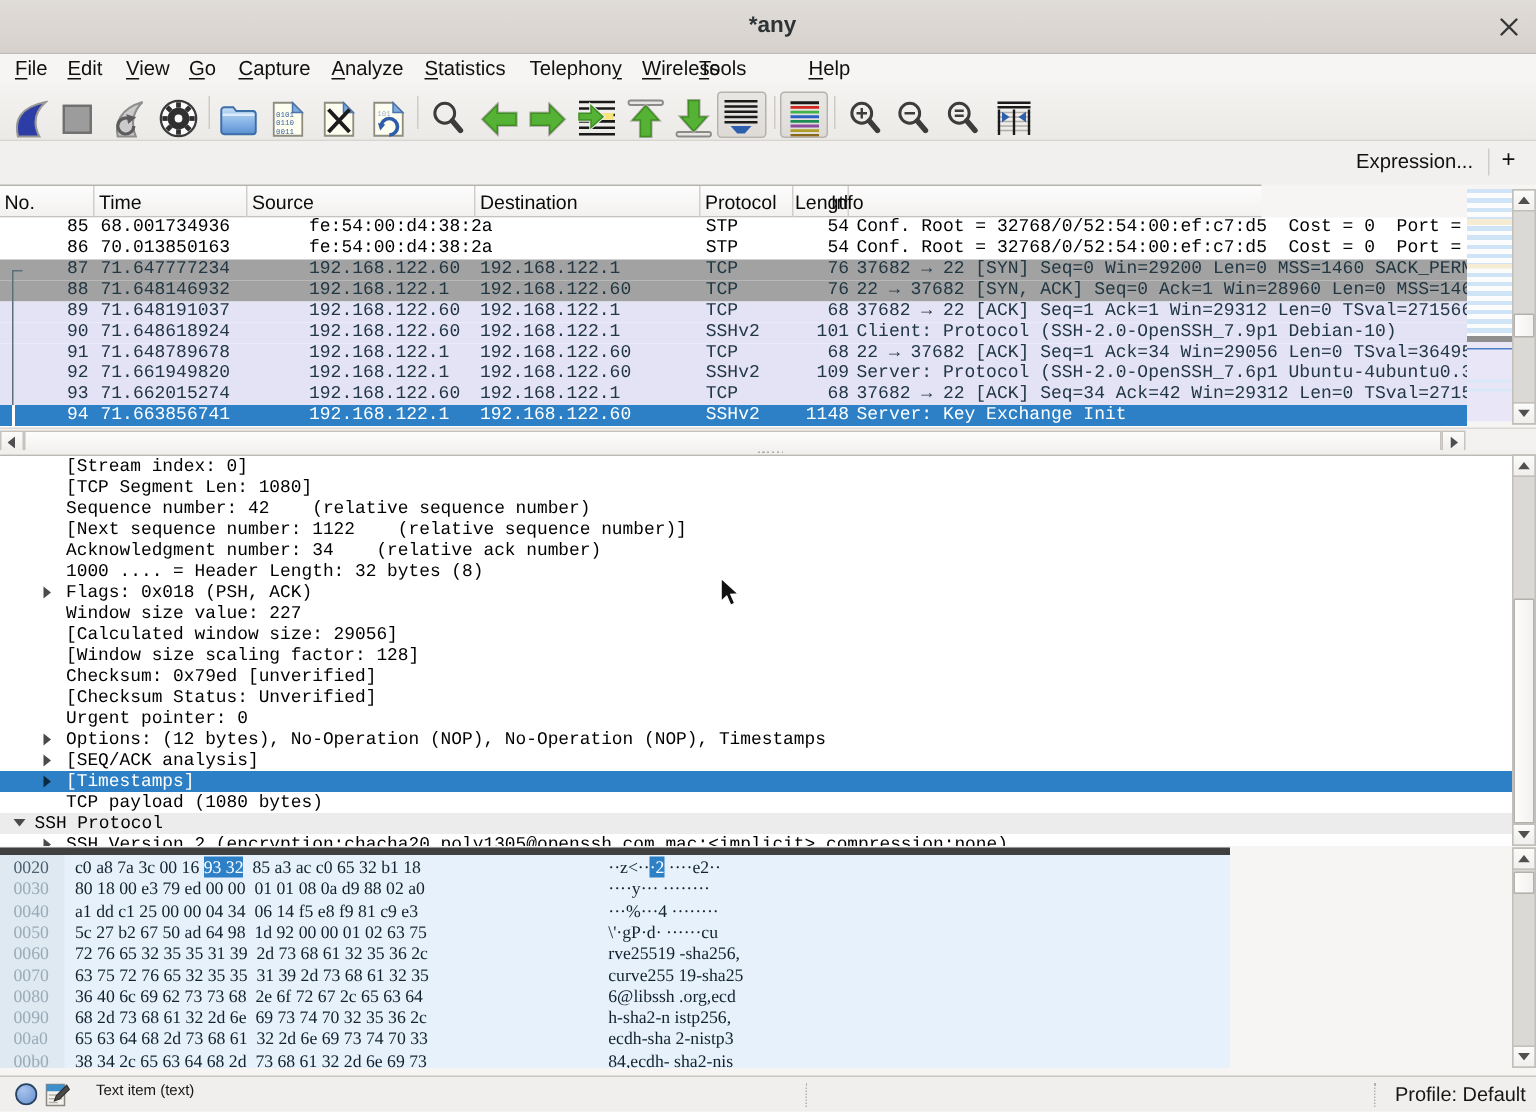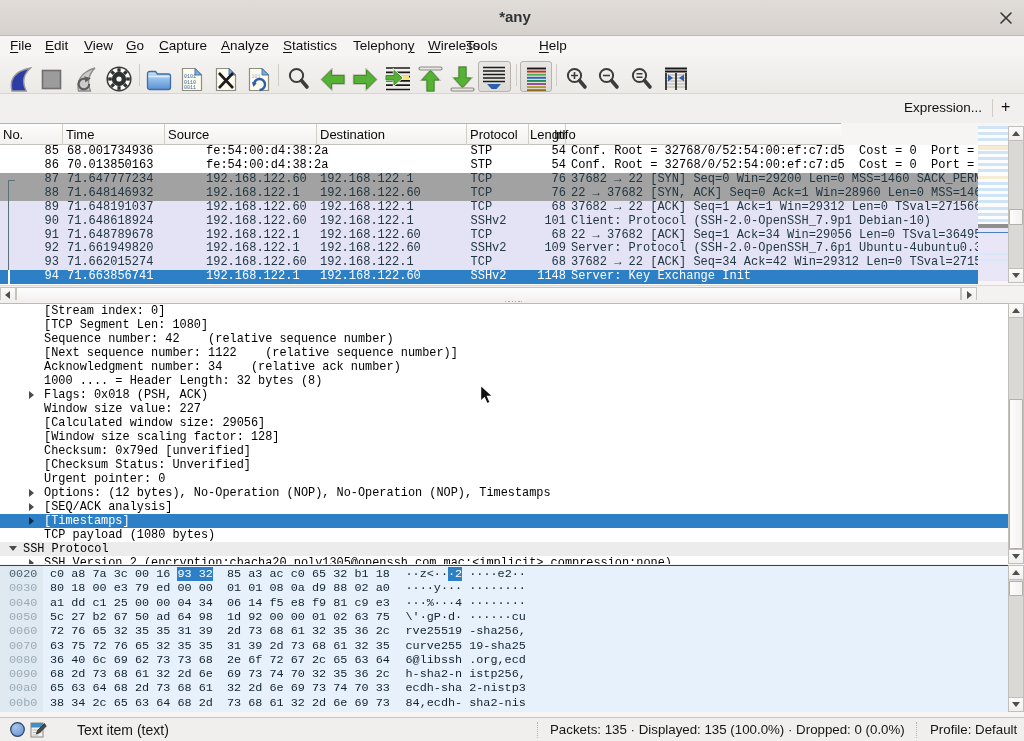--- a/index.html
+++ b/index.html
@@ -81,22 +81,22 @@
 .drow { position:absolute; left:0; width:1008px; height:14px; }
 .drow b { position:absolute; font-weight:normal; }
 .tri { position:absolute; width:0; height:0; }
 .tri-r { border-left:5px solid #4a4a4a; border-top:4px solid transparent; border-bottom:4px solid transparent; }
 .tri-d { border-top:5px solid #4a4a4a; border-left:4px solid transparent; border-right:4px solid transparent; }
 
 
 #dvsb { left:1008px; top:303px; width:16px; height:261px; }
 
 
-#hex { left:0; top:565px; width:1008px; height:147px; background:#e7f1fb; border-top:1px solid #404040; overflow:hidden;
-  font-size:11.8px; line-height:14.3px; white-space:pre; font-family:Liberation Mono, monospace; }
+#hex { left:0; top:565px; width:820px; height:147px; background:#e7f1fb; border-top:5px solid #404040; overflow:hidden;
+  font-size:11.8px; line-height:14.3px; white-space:pre; font-family:Liberation Serif, serif; }
 #hexoff { position:absolute; left:0; top:0; width:43px; height:147px; background:#dee9f2; }
 .hrow { position:absolute; left:0; width:1008px; height:14.3px; }
 .hrow span { position:absolute; }
 .h-off { left:9px; color:#9aaab6; }
 .h-hex { left:50px; color:#10232e; }
 .h-asc { left:405.5px; color:#10232e; }
 
 
 #hvsb { left:1008px; top:565px; width:16px; height:147px; }
 
@@ -364,18 +364,17 @@
     </radialGradient>
       </defs>
     <circle cx="7.5" cy="7.5" r="6.8" fill="url(#sg)" stroke="#27425f" stroke-width="1.2"></circle>
   </svg>
   <svg style="position:absolute;left:30px;top:3px" width="17" height="17" viewBox="0 0 17 17">
     <rect x="1" y="2" width="12" height="14" fill="#f3f2ee" stroke="#8a8880" stroke-width="1"></rect>
     <rect x="1" y="2" width="12" height="4.5" fill="#3d8ec9"></rect>
     <path d="M2.5 9 h9 M2.5 11.5 h9 M2.5 14 h6" stroke="#b5b2a8" stroke-width="0.9"></path>
     <path d="M14.5 2.5 L7.5 9.5 l-1.2 3.4 l3.4 -1.2 L16.2 5.2 z" fill="#4a4a48" stroke="#2e2e2c" stroke-width="0.8"></path>
   </svg>
-  <span style="left:77px;font-size:14px">Text item (text)</span>
+  <span style="left:64px;font-size:10px">Text item (text)</span>
   <div class="ssep" style="left:537px"></div>
-  <span style="left:550px">Packets: 135 · Displayed: 135 (100.0%) · Dropped: 0 (0.0%)</span>
   <div class="ssep" style="left:916px"></div>
   <span style="left:930px">Profile: Default</span>
 </div>
 
 </body></html>

